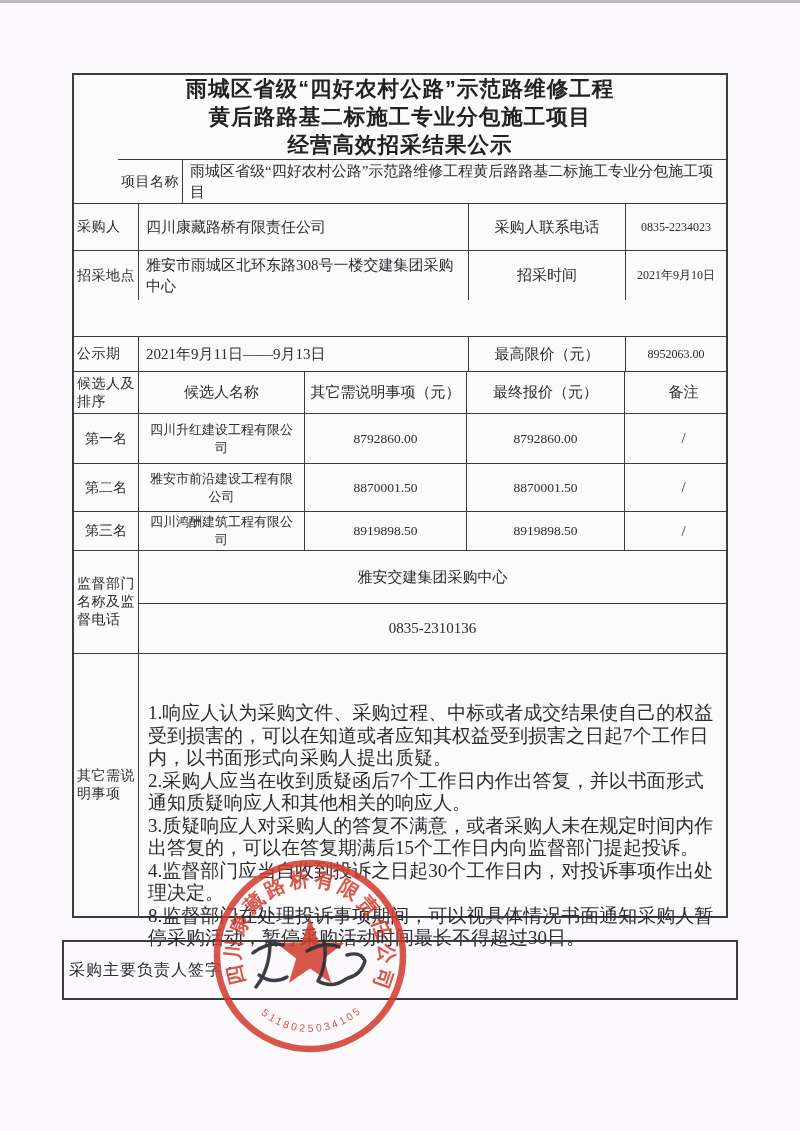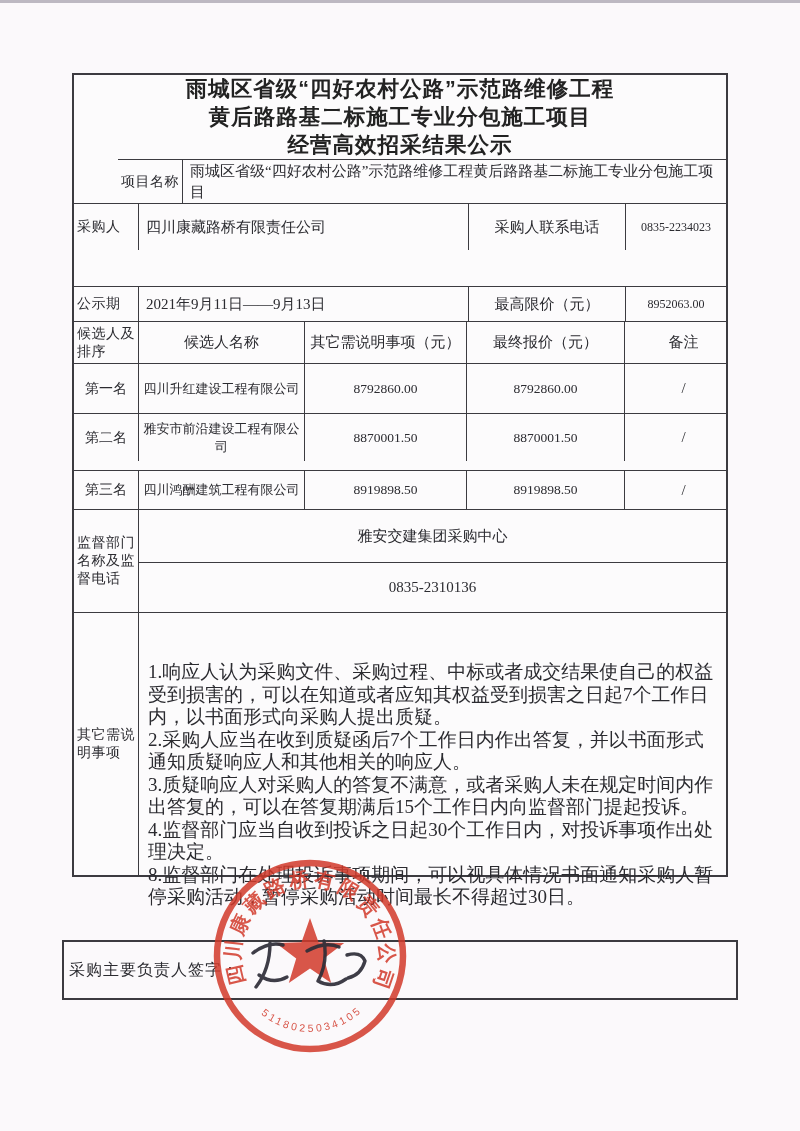--- a/index.html
+++ b/index.html
@@ -19,32 +19,32 @@
   .title-block { height:84px; display:flex; flex-direction:column; justify-content:center; align-items:center; }
   .title-line { font-family:"Liberation Sans","DejaVu Sans",sans-serif; font-weight:bold; font-size:21.5px; line-height:28px; letter-spacing:1px; color:#222; }
 
   .r-project { height:44px;margin-left:44px; }
   .r-purchaser { height:47px; }
   .r-venue { height:50px; }
   .r-publicity { height:35px;margin-top:36px; }
   .r-chead { height:42px; }
   .r-c1 { height:50px; }
   .r-c2 { height:48px; }
-  .r-c3 { height:39px;margin-top:9px; }
+  .r-c3 { height:39px; }
   .r-other { height:50px; }
   .r-superv { height:103px; }
   .r-objection { height:263px; }
 
   .val-wide { flex:1 1 auto; font-size:15px; padding:2px 4px 2px 7px; line-height:21px; }
   .val-mid { flex:0 0 330px; font-size:15px; padding:2px 4px 2px 7px; line-height:21px; }
   .key2 { flex:0 0 157px; font-size:15px;font-family:Liberation Mono, monospace; }
   .val2 { flex:1 1 auto; font-size:12px; }
 
   .c-rank { flex:0 0 64px; font-size:14px; }
-  .c-name { flex:0 0 166px; font-size:13px; padding:0 1px; }
+  .c-name { flex:0 0 166px; font-size:13px; padding:0 10px; }
   .c-bid  { flex:0 0 162px; font-size:13.5px; }
   .c-final{ flex:0 0 158px; font-size:13.5px; }
   .c-rem  { flex:1 1 auto; font-size:15px;padding-left:16px; }
   .chead  { font-size:15px; }
 
   .superv-right { flex:1 1 auto; display:flex; flex-direction:column; border-left:1.5px solid #3c3b40; }
   .superv-cell { height:52px; display:flex; align-items:center; justify-content:center; font-size:15px; }
   .superv-cell + .superv-cell { border-top:1.5px solid #3c3b40; height:49.5px; }
 
   .objection-text { flex:1 1 auto; border-left:1.5px solid #3c3b40; display:block; font-size:19px; line-height:22.5px; padding:48px 6px 6px 9px; align-items:flex-start; }
@@ -75,20 +75,26 @@
       <div class="td val-wide">雨城区省级“四好农村公路”示范路维修工程黄后路路基二标施工专业分包施工项目</div>
     </div>
 
     <div class="tr r-purchaser">
       <div class="td nb label">采购人</div>
       <div class="td val-mid">四川康藏路桥有限责任公司</div>
       <div class="td key2 center">采购人联系电话</div>
       <div class="td val2 center">0835-2234023</div>
     </div>
 
+    <div class="tr r-venue">
+      <div class="td nb label">招采地点</div>
+      <div class="td val-mid">雅安市雨城区北环东路308号一楼交建集团采购中心</div>
+      <div class="td key2 center">招采时间</div>
+      <div class="td val2 center">2021年9月10日</div>
+    </div>
 
     <div class="tr r-publicity">
       <div class="td nb label">公示期</div>
       <div class="td val-mid">2021年9月11日——9月13日</div>
       <div class="td key2 center">最高限价（元）</div>
       <div class="td val2 center">8952063.00</div>
     </div>
 
     <div class="tr r-chead">
       <div class="td nb c-rank label">候选人及排序</div>

